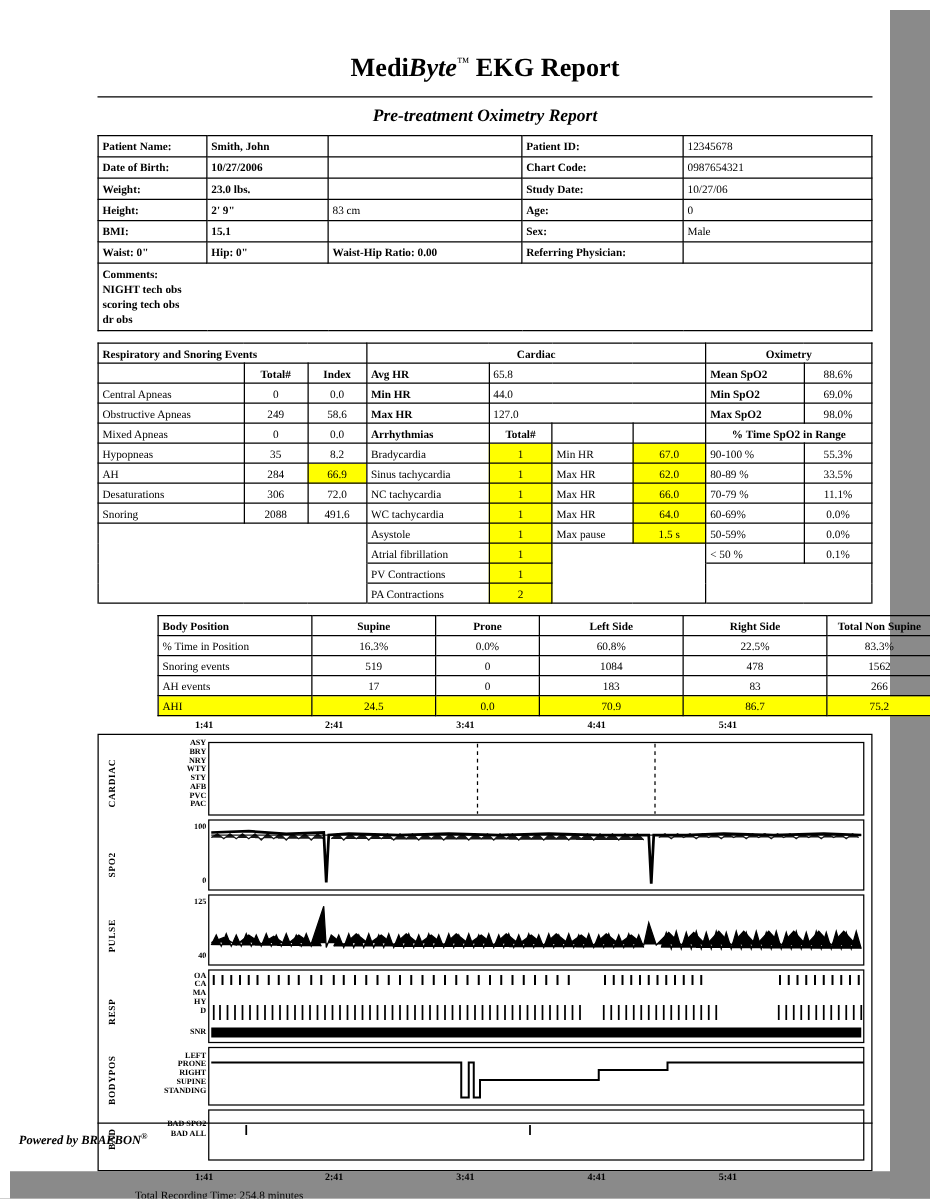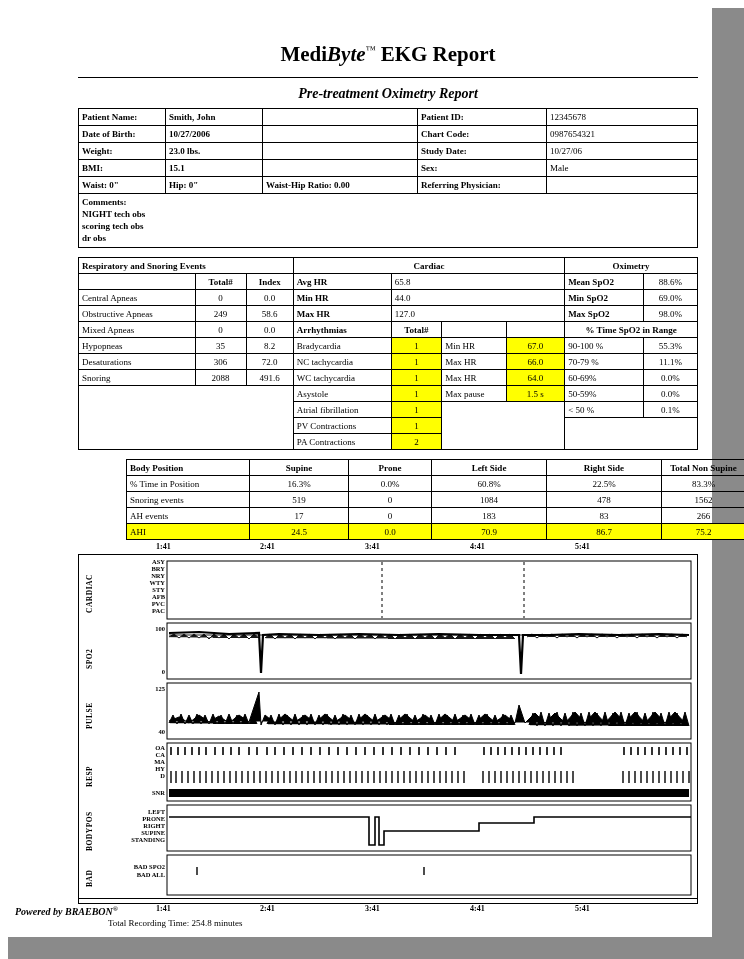--- a/index.html
+++ b/index.html
@@ -96,20 +96,27 @@
         <td>0987654321</td>
       </tr>
       <tr>
         <td class="b">Weight:</td>
         <td class="b">23.0 lbs.</td>
         <td></td>
         <td class="b">Study Date:</td>
         <td>10/27/06</td>
       </tr>
       <tr>
+        <td class="b">Height:</td>
+        <td class="b">2' 9"</td>
+        <td>83 cm</td>
+        <td class="b">Age:</td>
+        <td>0</td>
+      </tr>
+      <tr>
         <td class="b">BMI:</td>
         <td class="b">15.1</td>
         <td></td>
         <td class="b">Sex:</td>
         <td>Male</td>
       </tr>
       <tr>
         <td class="b"><span>Waist:</span> <span>0"</span></td>
         <td class="b"><span>Hip:</span> <span>0"</span></td>
         <td class="b"><span>Waist-Hip Ratio:</span> <span>0.00</span></td>
@@ -176,20 +183,31 @@
       <tr>
         <td>Hypopneas</td>
         <td class="ctr">35</td>
         <td class="ctr">8.2</td>
         <td>Bradycardia</td>
         <td class="ctr yellow">1</td>
         <td>Min HR</td>
         <td class="ctr yellow">67.0</td>
         <td>90-100 %</td>
         <td class="ctr">55.3%</td>
+      </tr>
+      <tr>
+        <td>AH</td>
+        <td class="ctr">284</td>
+        <td class="ctr yellow">66.9</td>
+        <td>Sinus tachycardia</td>
+        <td class="ctr yellow">1</td>
+        <td>Max HR</td>
+        <td class="ctr yellow">62.0</td>
+        <td>80-89 %</td>
+        <td class="ctr">33.5%</td>
       </tr>
       <tr>
         <td>Desaturations</td>
         <td class="ctr">306</td>
         <td class="ctr">72.0</td>
         <td>NC tachycardia</td>
         <td class="ctr yellow">1</td>
         <td>Max HR</td>
         <td class="ctr yellow">66.0</td>
         <td>70-79 %</td>

